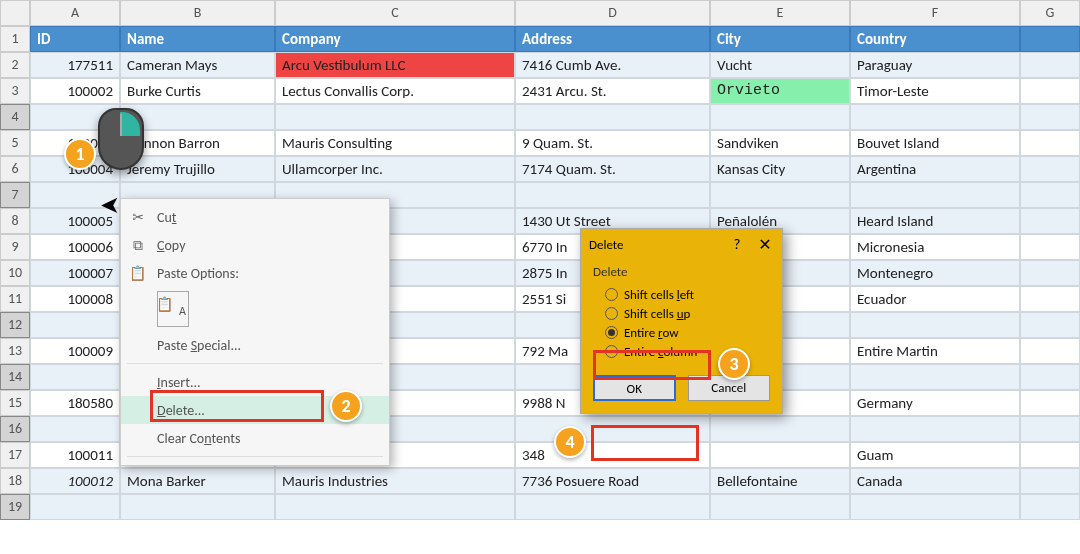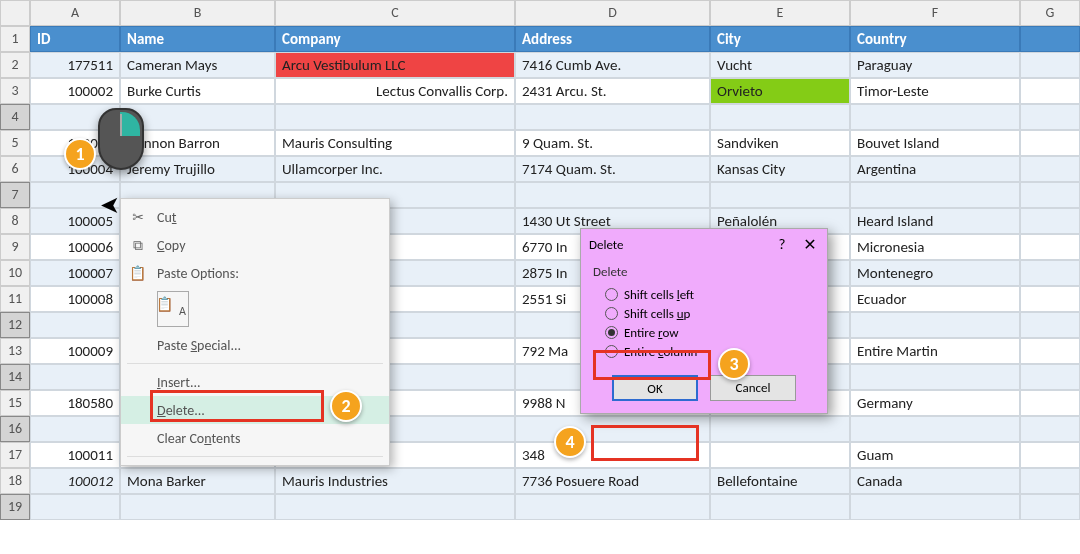--- a/index.html
+++ b/index.html
@@ -115,22 +115,22 @@
     line-height: 30px;
     text-align: center;
     position: relative;
     color: #555;
   }
   .paste-icon::before { content:"📋"; font-size: 14px; position: absolute; left: -2px; top: -2px;}
   .paste-icon .sub { position: absolute; right: 2px; bottom: 0px; font-size: 12px; }
   .dlg {
     position: absolute;
     left: 580px; top: 228px;
-    width: 248px;
-    background: #f0abfc;
+    width: 203px;
+    background: #eab308;
     border: 1px solid #aaa;
     box-shadow: 4px 4px 12px rgba(0,0,0,0.4);
     font-size: 13px;
   }
   .dlg-title {
     display: flex;
     justify-content: space-between;
     align-items: center;
     padding: 6px 8px;
   }
@@ -218,23 +218,23 @@
     <div class="cell num" style="background: rgb(232, 240, 248);">177511</div>
     <div class="cell" style="background: rgb(232, 240, 248);">Cameran Mays</div>
     <div class="cell" style="background: #ef4444;">Arcu Vestibulum LLC</div>
     <div class="cell" style="background: rgb(232, 240, 248);">7416 Cumb Ave.</div>
     <div class="cell" style="background: rgb(232, 240, 248);">Vucht</div>
     <div class="cell" style="background: rgb(232, 240, 248);">Paraguay</div>
     <div class="cell" style="background: rgb(232, 240, 248);"></div>
     <div class="row-hdr">3</div>
     <div class="cell num" style="background: rgb(255, 255, 255);">100002</div>
     <div class="cell" style="background: rgb(255, 255, 255);">Burke Curtis</div>
-    <div class="cell" style="background: rgb(255, 255, 255); text-align: right;">Lectus Convallis Corp.</div>
+    <div class="cell" style="background: rgb(255, 255, 255);">Lectus Convallis Corp.</div>
     <div class="cell" style="background: rgb(255, 255, 255);">2431 Arcu. St.</div>
-    <div class="cell" style="background: #84cc16;">Orvieto</div>
+    <div class="cell" style="background: #86efac; font-family: Liberation Mono, monospace;">Orvieto</div>
     <div class="cell" style="background: rgb(255, 255, 255);">Timor-Leste</div>
     <div class="cell" style="background: rgb(255, 255, 255);"></div>
     <div class="row-hdr sel">4</div>
     <div class="cell" style="background: rgb(232, 240, 248);"></div>
     <div class="cell" style="background: rgb(232, 240, 248);"></div>
     <div class="cell" style="background: rgb(232, 240, 248);"></div>
     <div class="cell" style="background: rgb(232, 240, 248);"></div>
     <div class="cell" style="background: rgb(232, 240, 248);"></div>
     <div class="cell" style="background: rgb(232, 240, 248);"></div>
     <div class="cell" style="background: rgb(232, 240, 248);"></div>

